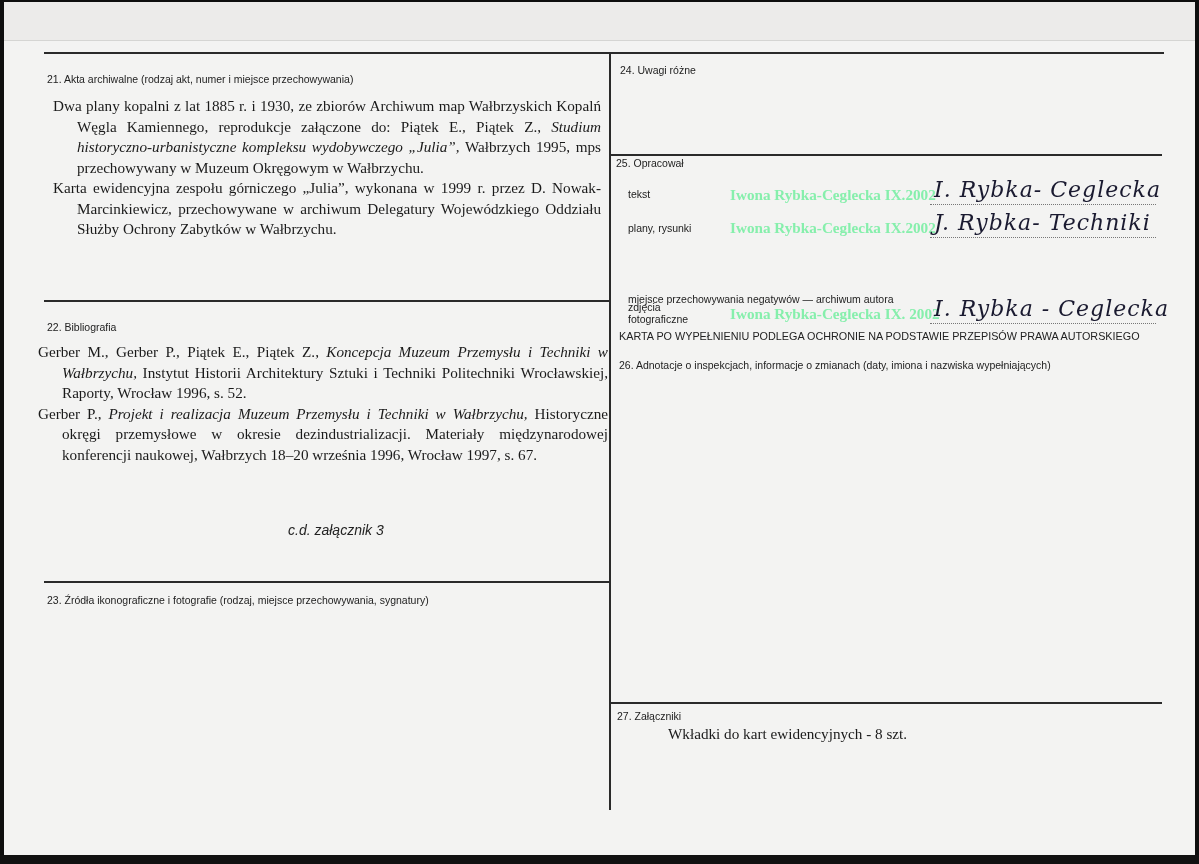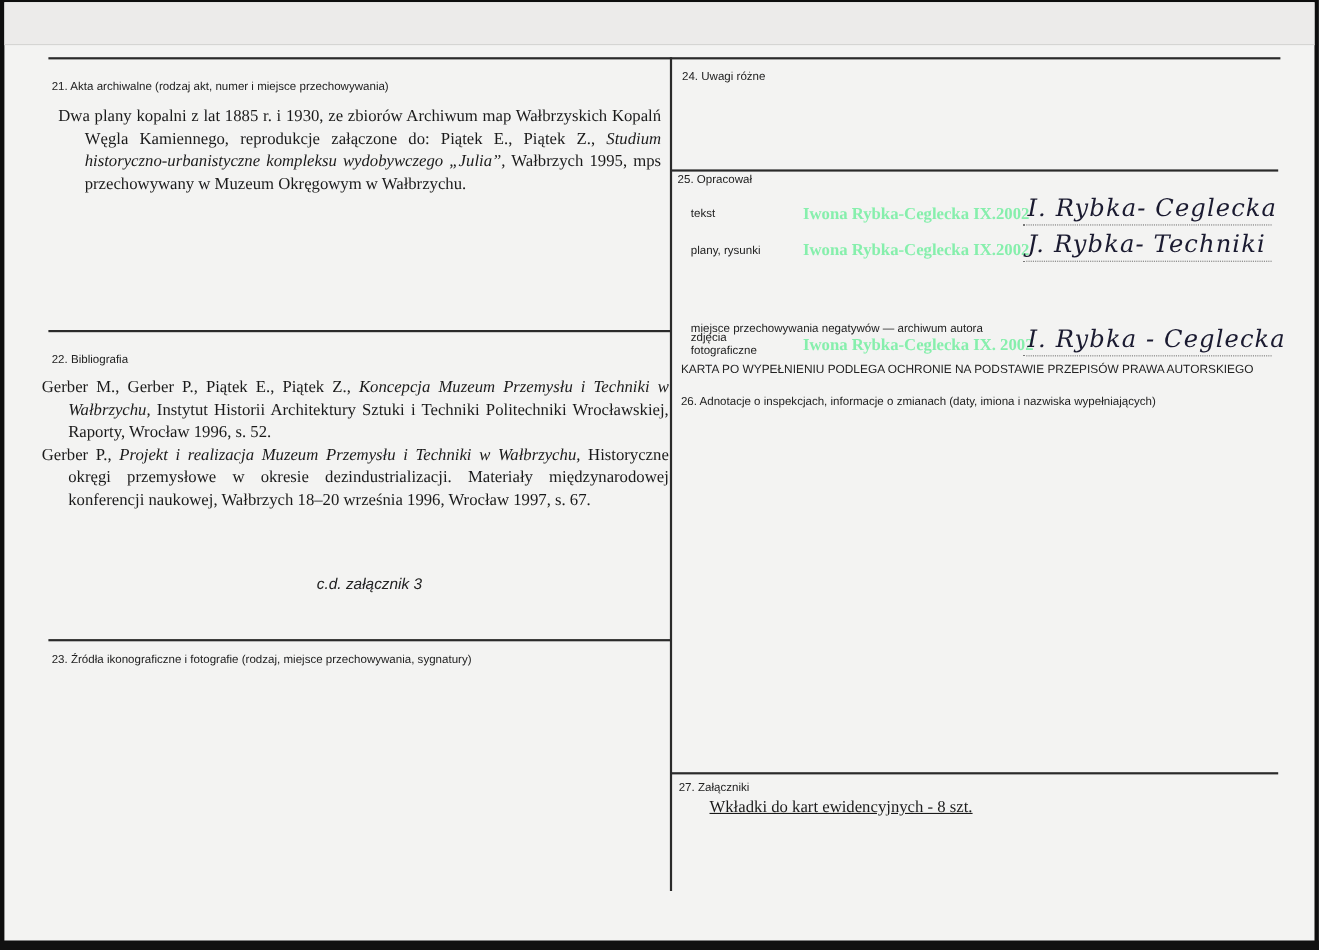--- a/index.html
+++ b/index.html
@@ -32,20 +32,21 @@
 <div class="hline" style="left:610px; top:52px; width:554px;"></div>
 <div class="vline" style="left:609px; top:52px; height:758px;"></div>
 <div class="hline" style="left:44px; top:300px; width:566px;"></div>
 <div class="hline" style="left:44px; top:581px; width:566px;"></div>
 <div class="hline" style="left:610px; top:154px; width:552px;"></div>
 <div class="hline" style="left:610px; top:702px; width:552px;"></div>
 
 <div class="label" style="left:47px; top:73px;">21. Akta archiwalne (rodzaj akt, numer i miejsce przechowywania)</div>
 <div class="para serif" style="left:53px; top:96px; width:548px;">
   <div class="entry"><span>Dwa plany kopalni z lat 1885 r. i 1930, ze zbiorów Archiwum map Wałbrzyskich Kopalń Węgla Kamiennego, reprodukcje załączone do: Piątek E., Piątek Z., </span><i>Studium historyczno-urbanistyczne kompleksu wydobywczego „Julia”,</i><span> Wałbrzych 1995, mps przechowywany w Muzeum Okręgowym w Wałbrzychu.</span></div>
+  <div class="entry"><span>Karta ewidencyjna zespołu górniczego „Julia”, wykonana w 1999 r. przez D. Nowak-Marcinkiewicz, przechowywane w archiwum Delegatury Wojewódzkiego Oddziału Służby Ochrony Zabytków w Wałbrzychu.</span></div>
 </div>
 
 <div class="label" style="left:47px; top:321px;">22. Bibliografia</div>
 <div class="para serif" style="left:38px; top:342px; width:570px;">
   <div class="entry"><span>Gerber M., Gerber P., Piątek E., Piątek Z., </span><i>Koncepcja Muzeum Przemysłu i Techniki w Wałbrzychu,</i><span> Instytut Historii Architektury Sztuki i Techniki Politechniki Wrocławskiej, Raporty, Wrocław 1996, s. 52.</span></div>
   <div class="entry"><span>Gerber P., </span><i>Projekt i realizacja Muzeum Przemysłu i Techniki w Wałbrzychu,</i><span> Historyczne okręgi przemysłowe w okresie dezindustrializacji. Materiały międzynarodowej konferencji naukowej, Wałbrzych 18–20 września 1996, Wrocław 1997, s. 67.</span></div>
 </div>
 <div class="note" style="left:288px; top:522px;">c.d. załącznik 3</div>
 
 <div class="label" style="left:47px; top:594px;">23. Źródła ikonograficzne i fotografie (rodzaj, miejsce przechowywania, sygnatury)</div>
@@ -78,15 +79,15 @@
   <div class="sig-hand" style="top:-3px;">I. Rybka - Ceglecka</div>
 </div>
 
 <div class="label" style="left:628px; top:293px;">miejsce przechowywania negatywów — archiwum autora</div>
 
 <div class="label" style="left:619px; top:330px; font-size:10.8px;">KARTA PO WYPEŁNIENIU PODLEGA OCHRONIE NA PODSTAWIE PRZEPISÓW PRAWA AUTORSKIEGO</div>
 
 <div class="label" style="left:619px; top:359px;">26. Adnotacje o inspekcjach, informacje o zmianach (daty, imiona i nazwiska wypełniających)</div>
 
 <div class="label" style="left:617px; top:710px;">27. Załączniki</div>
-<div class="serif" style="position:absolute; left:645px; top:724px; white-space:nowrap;text-decoration:underline;">Wkładki do kart ewidencyjnych - 8 szt.</div>
+<div class="serif" style="position:absolute; left:668px; top:724px; white-space:nowrap;">Wkładki do kart ewidencyjnych - 8 szt.</div>
 
 <div class="bottomband"></div>
 
 </body></html>

